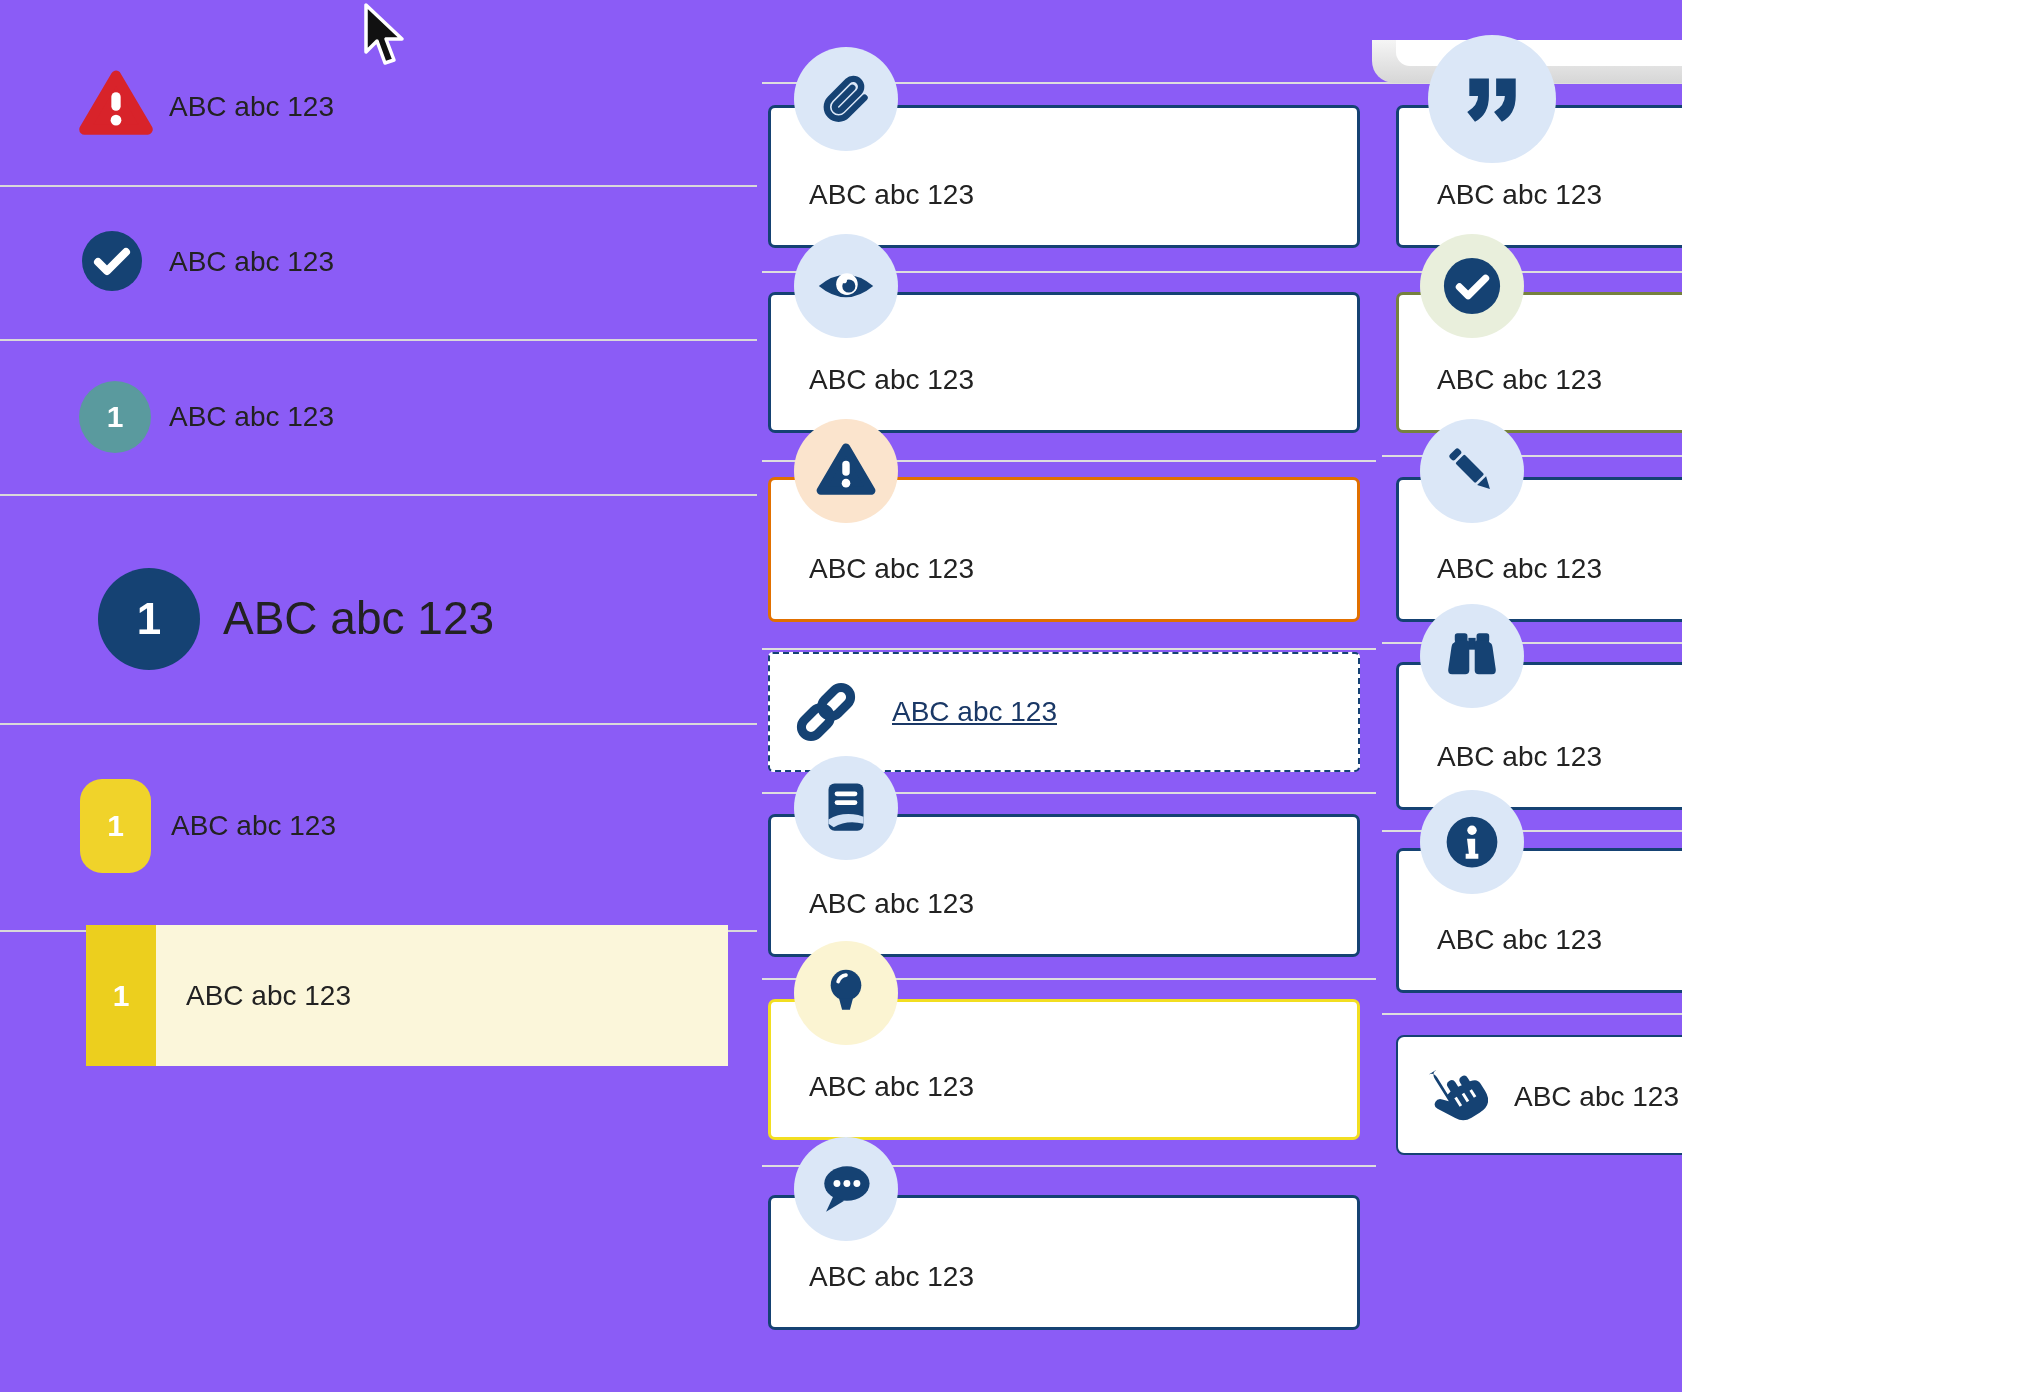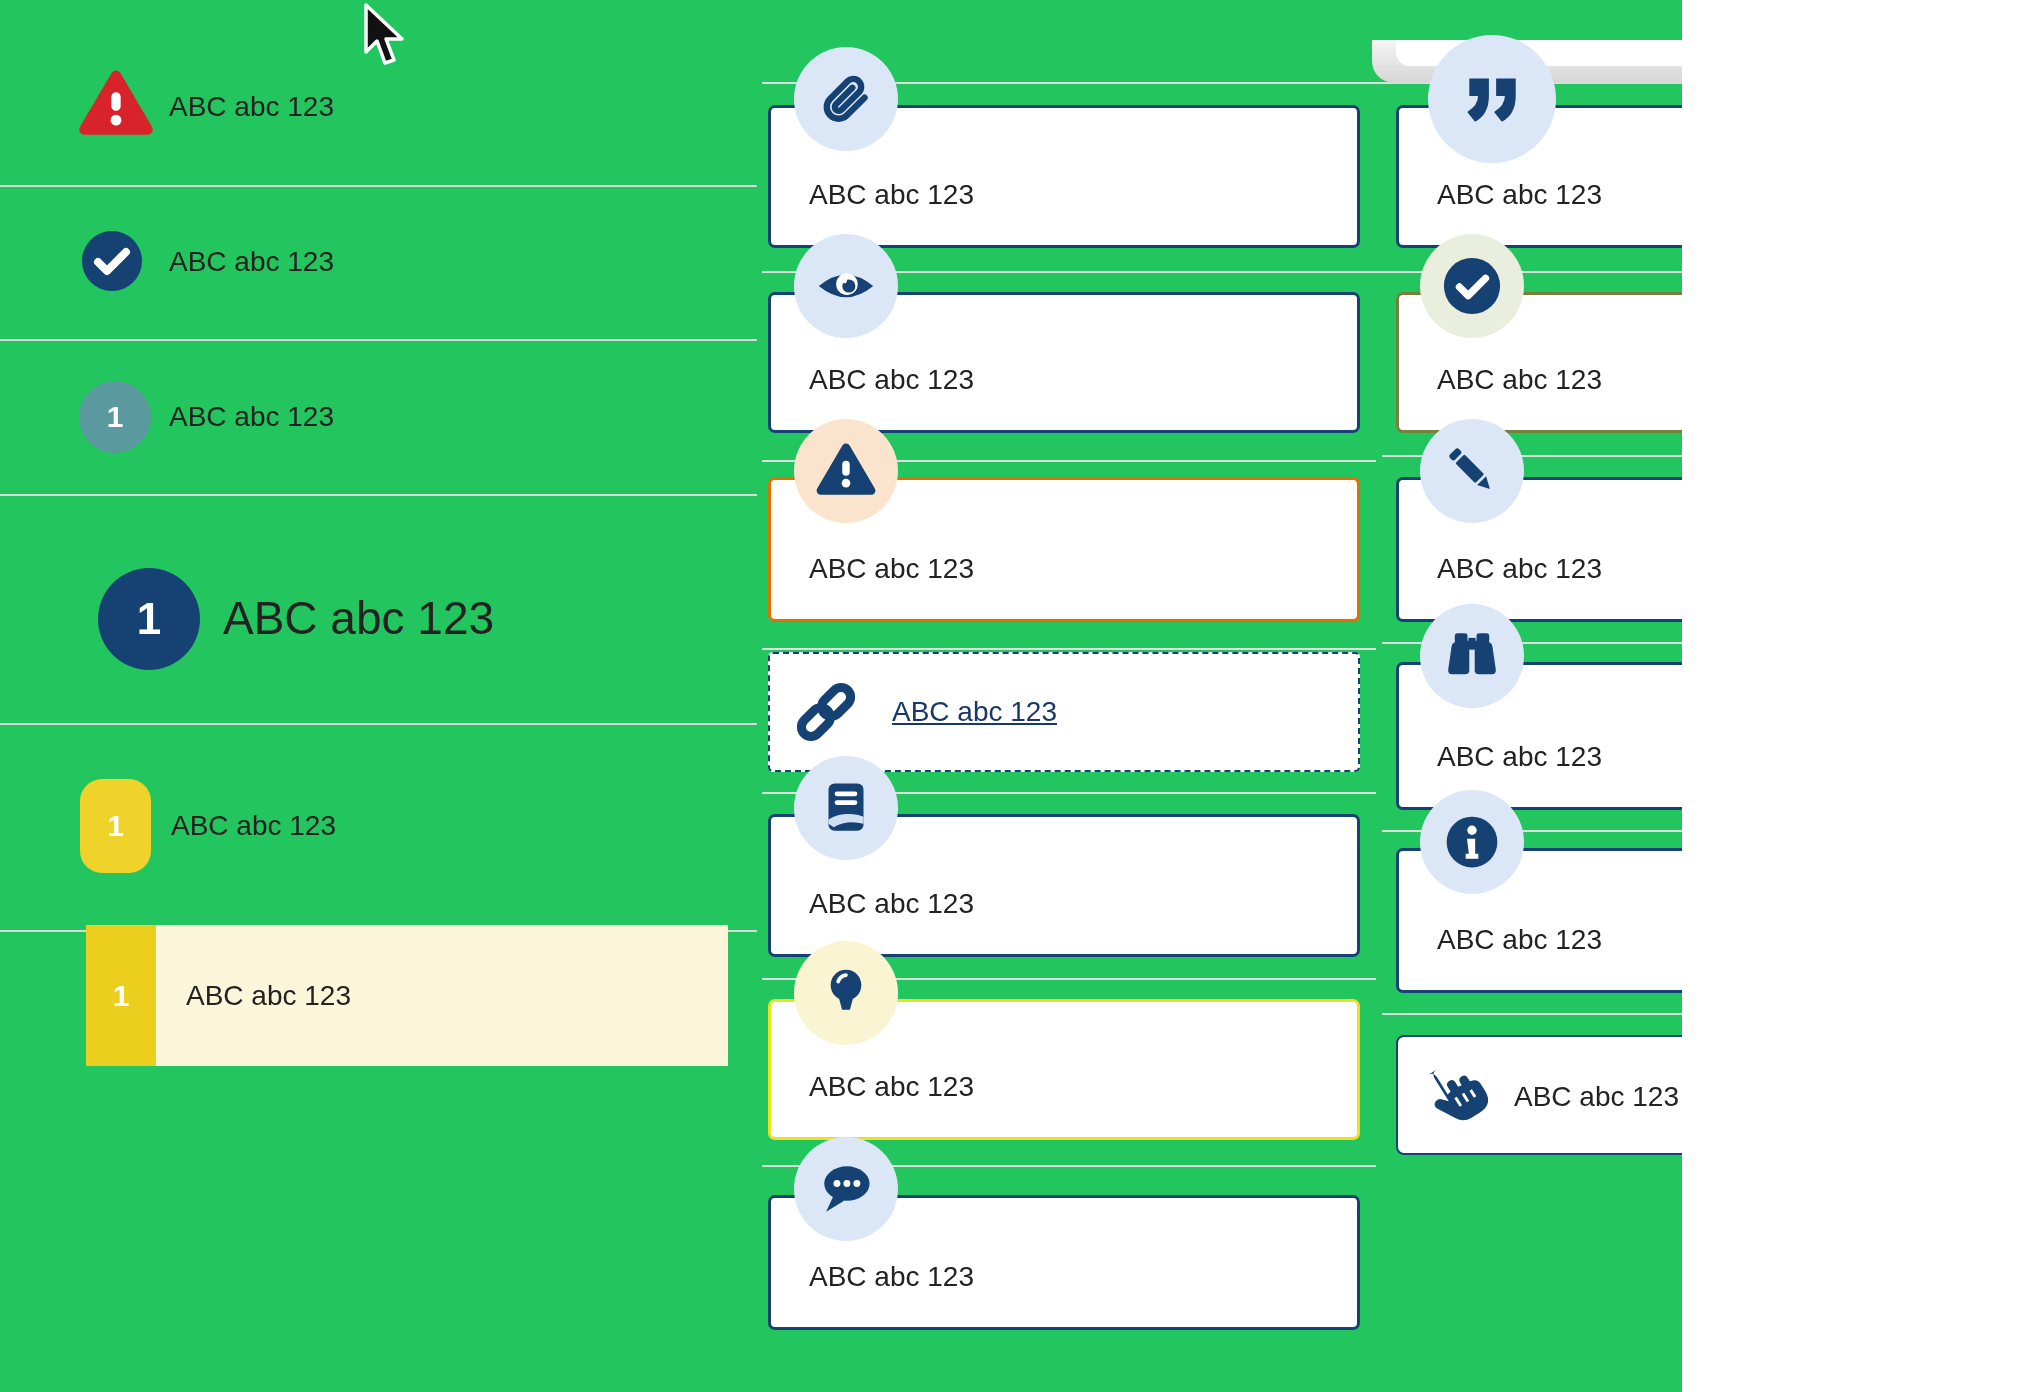--- a/index.html
+++ b/index.html
@@ -4,21 +4,21 @@
 <style>
   :root{
     --navy:#154273; --red:#d8232a; --teal:#5a9a9e; --orange:#e17000;
     --olive:#76813e; --yellow-border:#f2de20; --badge-yellow:#f0d32a;
     --badge-yellow2:#eccf1e; --hl-bg:#fbf6da; --lightblue:#dbe7f7;
     --peach:#fbe4cd; --paleyellow:#fbf4d2; --palegreen:#e9efdc;
     --line:#dedede; --ldiv:#d9d9d9; --text:#222;
   }
   *{margin:0;padding:0;box-sizing:border-box}
   html,body{background:#fff}
-  #stage{position:relative;width:1682px;height:1392px;background:#22c55e;overflow:hidden;
+  #stage{position:relative;width:1682px;height:1392px;background:#8b5cf6;overflow:hidden;
     font-family:"Liberation Sans",sans-serif;color:var(--text)}
   .ldiv{position:absolute;left:0;width:757px;height:2px;background:var(--ldiv)}
   .line{position:absolute;height:2px;background:var(--line)}
   .llabel{position:absolute;font-size:28px;color:var(--text);white-space:nowrap}
   .card{position:absolute;background:#fff;border:3px solid var(--navy);border-radius:7px}
   .card-label{position:absolute;left:38px;bottom:34px;font-size:28px;color:var(--text);white-space:nowrap}
   .iconcircle{position:absolute;border-radius:50%;background:var(--lightblue);
     display:flex;align-items:center;justify-content:center;z-index:5}
   .circ{border-radius:50%;display:flex;align-items:center;justify-content:center;
     color:#fff;font-weight:bold}

